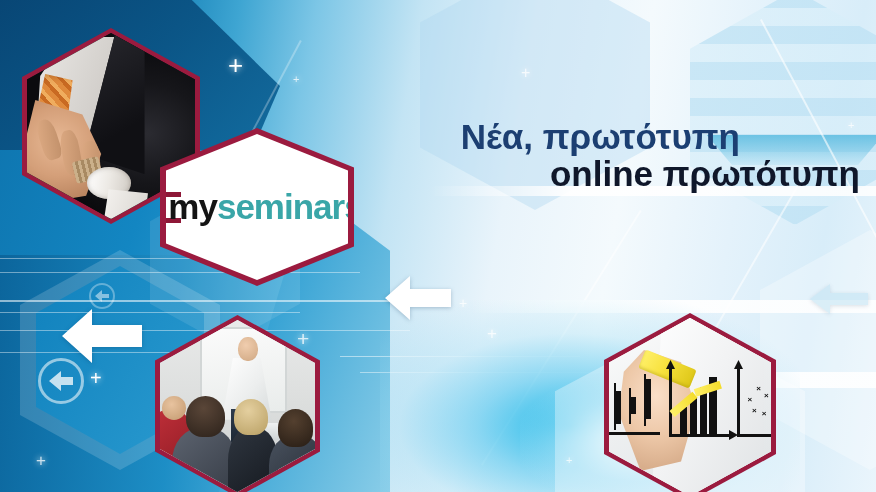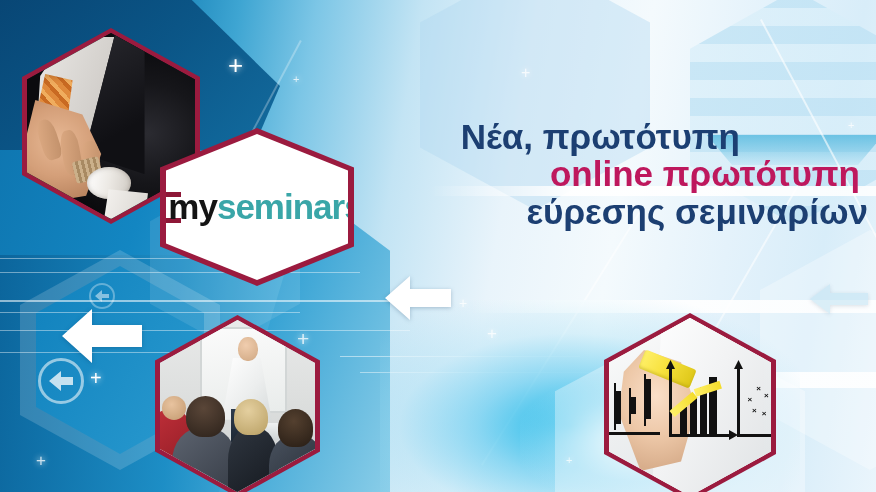--- a/index.html
+++ b/index.html
@@ -336,21 +336,21 @@
     font-weight: bold;
     line-height: 1.07;
   }
   .headline .l1, .headline .l2, .headline .l3 {
     font-size: 35px;
     white-space: nowrap;
   }
   .headline .l1 { color: #1c3f72; padding-right: 130px; }
   .headline .l2 { padding-right: 10px; }
   .headline .l3 { color: #1c3f72; padding-right: 2px; }
-  .c-crimson { color: #be185d; }
+  .c-crimson { color: #0f172a; }
 </style>
 </head>
 <body>
 
 <div id="banner">
 
   <div class="bg-base"></div>
 
   <div class="bg-hex-pale-a"></div>
   <div class="bg-hex-big"></div>
@@ -524,16 +524,15 @@
       </div>
     </div>
   </div>
 
   <div class="headline">
     <div class="l1">Νέα, πρωτότυπη</div>
     <div class="l2">
       <span class="c-crimson">online</span>
       <span class="c-crimson">πρωτότυπη</span>
     </div>
-    <div class="l3">εύρεσης σεμιναρίων</div>
   </div>
 
 </div>
 
 </body></html>

